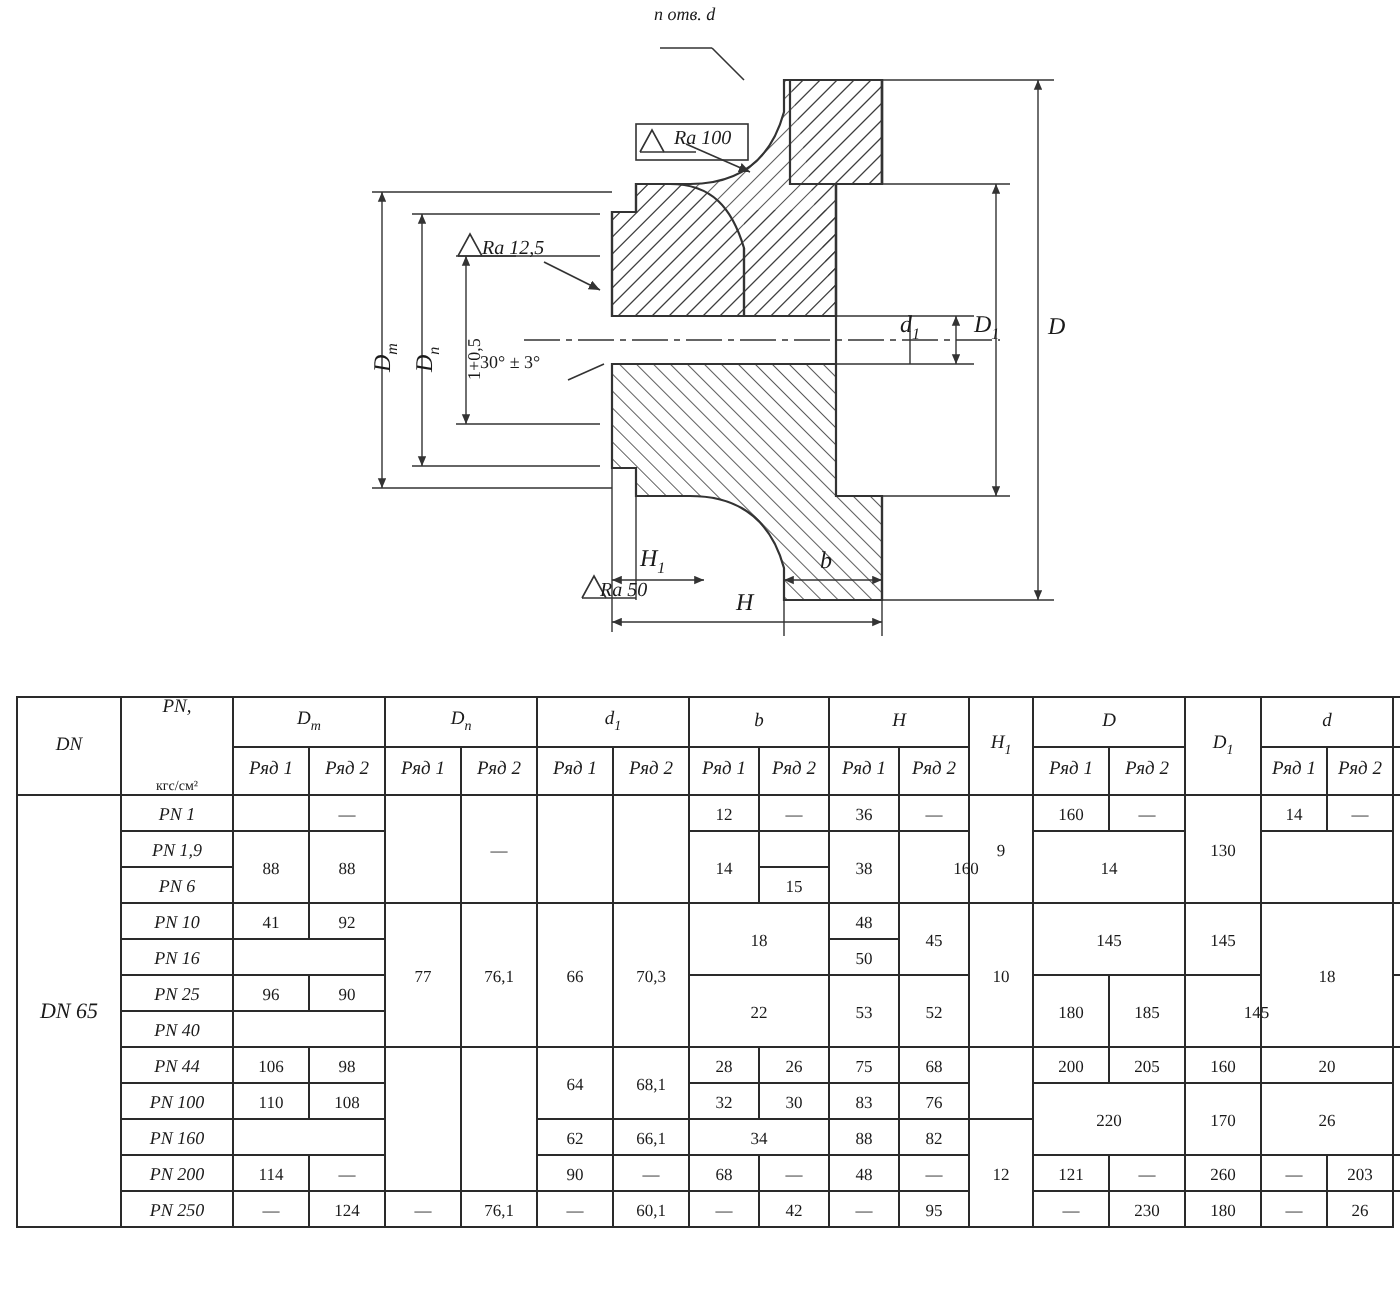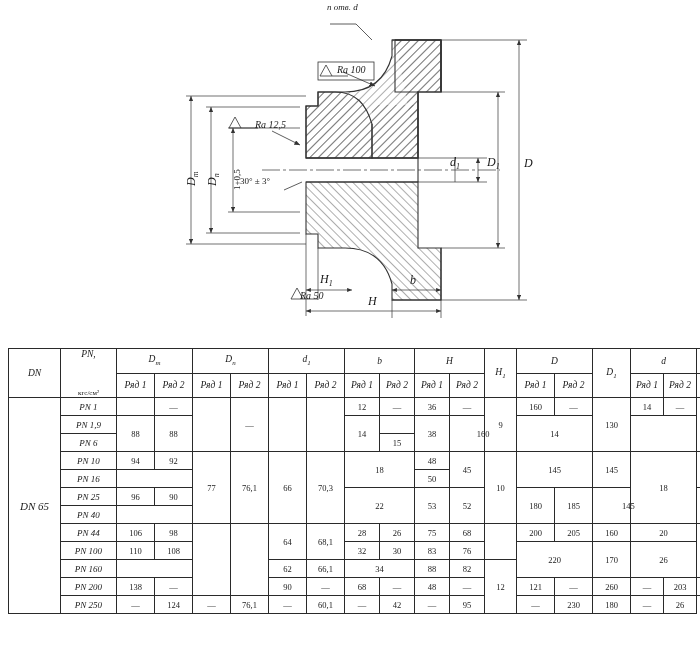--- a/index.html
+++ b/index.html
@@ -145,21 +145,21 @@
 
         <line x1="284" y1="190" x2="302" y2="182"></line>
 
         <rect x="318" y="62" width="56" height="18" stroke="#333" fill="none"></rect>
         <rect x="330" y="16" width="56" height="16" stroke="#333" fill="none" opacity="0"></rect>
       </g>
     </svg>
 
     <div class="lbl small" style="left:327px;top:2px;">n отв. d</div>
     <div class="lbl med" style="left:337px;top:64px;">Ra 100</div>
-    <div class="lbl med" style="left:255px;top:119px;">Ra 12,5</div>
+    <div class="lbl med" style="left:241px;top:119px;">Ra 12,5</div>
     <div class="lbl med" style="left:300px;top:290px;">Ra 50</div>
     <div class="lbl small" style="left:240px;top:176px;font-style:normal;">30° ± 3°</div>
     <div class="lbl small rot" style="left:232px;top:190px;transform:rotate(-90deg);font-style:normal;">1+0,5</div>
 
     <div class="lbl rot" style="left:184px;top:186px;transform:rotate(-90deg);font-size:12px;"><span>D</span><sub style="font-size:8px;">m</sub></div>
     <div class="lbl rot" style="left:205px;top:186px;transform:rotate(-90deg);font-size:12px;"><span>D</span><sub style="font-size:8px;">n</sub></div>
 
     <div class="lbl" style="left:450px;top:155px;font-size:12px;"><span>d</span><sub style="font-size:8px;">1</sub></div>
     <div class="lbl" style="left:487px;top:155px;font-size:12px;"><span>D</span><sub style="font-size:8px;">1</sub></div>
     <div class="lbl" style="left:524px;top:156px;font-size:12px;">D</div>
@@ -264,21 +264,21 @@
           <td colspan="2" rowspan="2">14</td>
         </tr>
 
         <tr>
           <td class="pn">PN 6</td>
           <td>15</td>
         </tr>
 
         <tr>
           <td class="pn">PN 10</td>
-          <td>94</td>
+          <td>41</td>
           <td>92</td>
           <td rowspan="4">77</td>
           <td rowspan="4">76,1</td>
           <td rowspan="4">66</td>
           <td rowspan="4">70,3</td>
           <td colspan="2" rowspan="2">18</td>
           <td>48</td>
           <td rowspan="2">45</td>
           <td rowspan="4">10</td>
           <td colspan="2" rowspan="2">145</td>
@@ -351,21 +351,21 @@
           <td>62</td>
           <td>66,1</td>
           <td colspan="2">34</td>
           <td>88</td>
           <td>82</td>
           <td rowspan="3">12</td>
         </tr>
 
         <tr>
           <td class="pn">PN 200</td>
-          <td>138</td>
+          <td>114</td>
           <td>—</td>
           <td>90</td>
           <td>—</td>
           <td>68</td>
           <td>—</td>
           <td>48</td>
           <td>—</td>
           <td>121</td>
           <td>—</td>
           <td>260</td>

